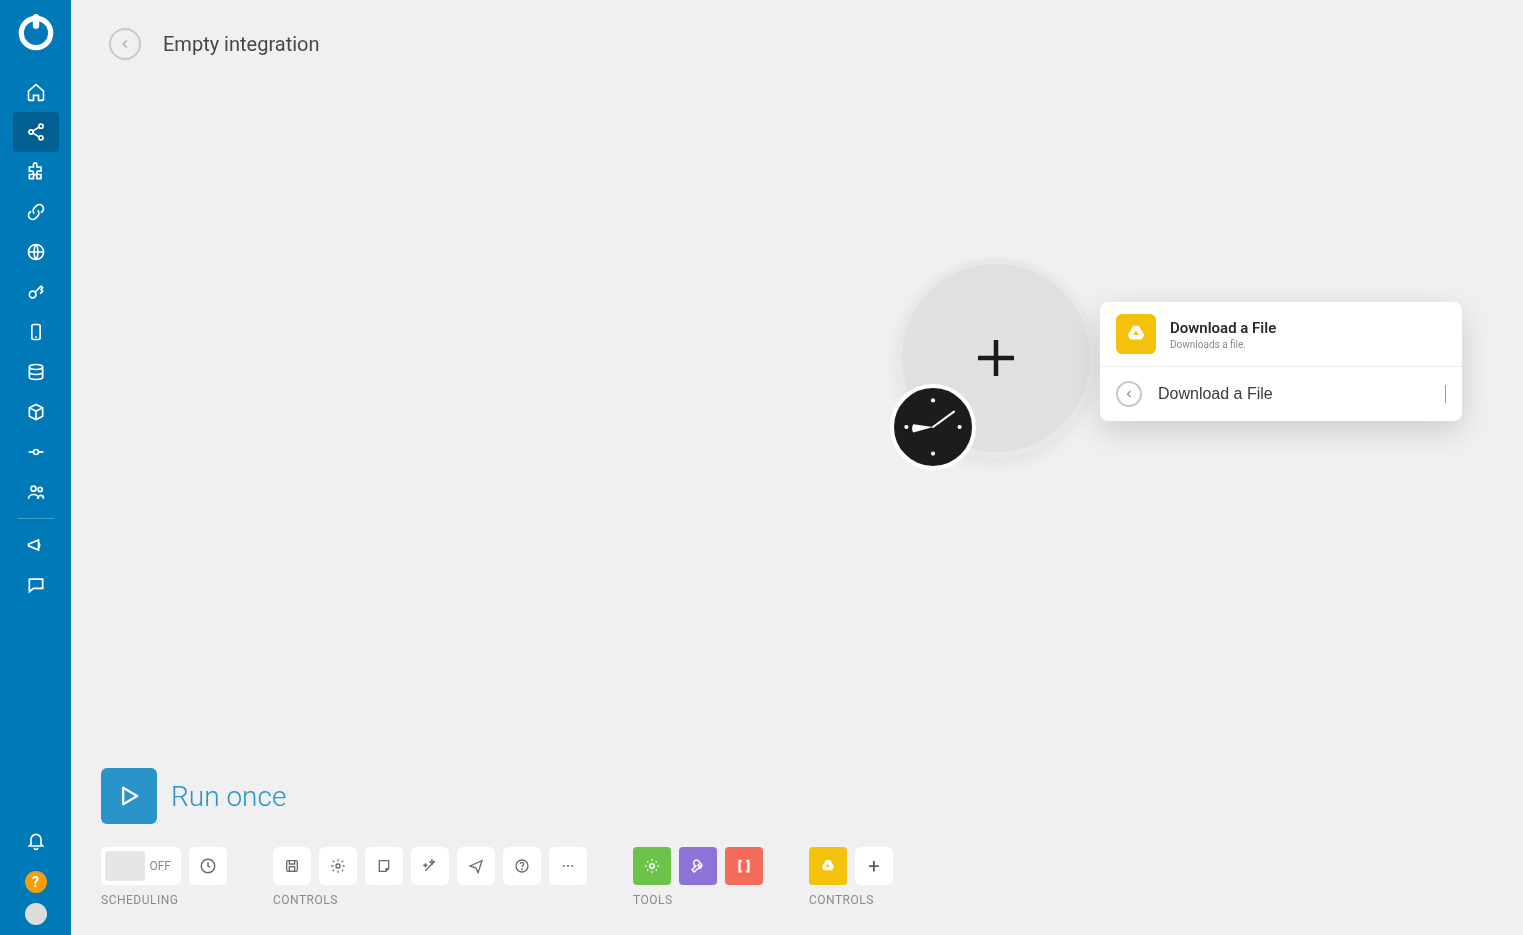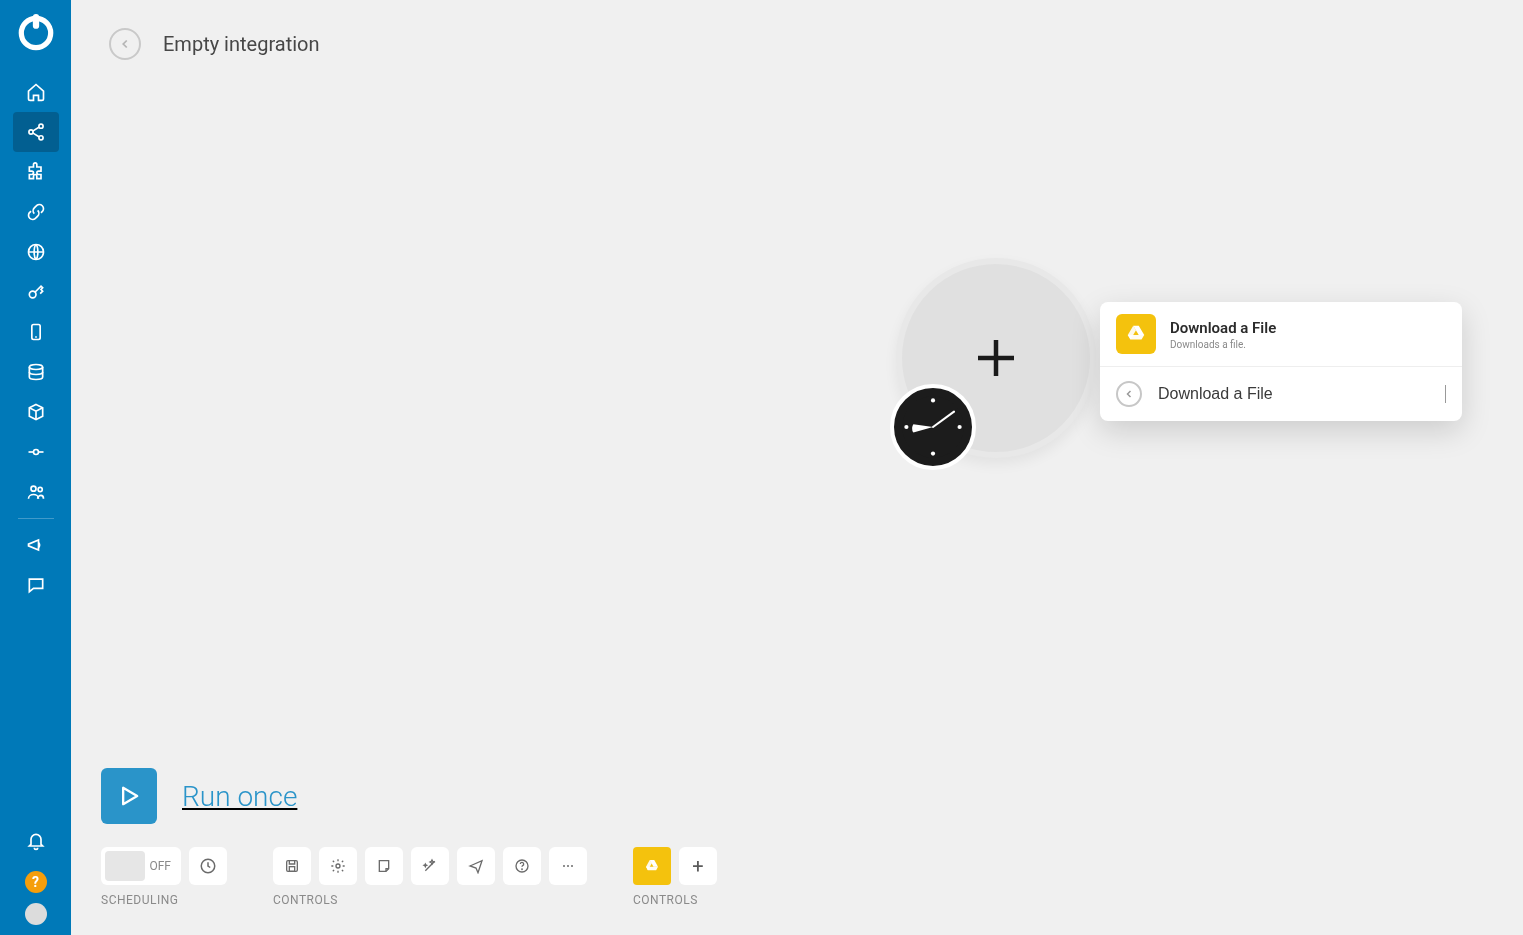--- a/index.html
+++ b/index.html
@@ -131,21 +131,21 @@
   font-size:16px;color:#3a3a3a;
   background:transparent;
   border-right: 1px solid #999;
   padding-right: 2px;
 }
 
 .bottom {
   position:absolute; left:30px; bottom:28px; right:30px;
 }
 .run-row {
-  display:flex; align-items:center; gap:25px;text-decoration:underline;
+  display:flex; align-items:center; gap:14px;
 }
 .run-btn {
   width:56px;height:56px;border-radius:6px;
   background:#2a94c9;
   display:flex;align-items:center;justify-content:center;
   cursor:pointer;
 }
 .run-label {
   font-size:28px; font-weight:300; color:#2a94c9;
 }
@@ -417,20 +417,41 @@
             <svg width="16" height="16" viewBox="0 0 24 24" fill="#6b6b6b">
                 <circle cx="6" cy="12" r="1.5"></circle>
                 <circle cx="12" cy="12" r="1.5"></circle>
                 <circle cx="18" cy="12" r="1.5"></circle>
               </svg>
           </div>
         </div>
         <div class="group-label">CONTROLS</div>
       </div>
 
+      <div class="group">
+        <div class="btns">
+          <div class="sq colored green">
+            <svg width="18" height="18" viewBox="0 0 24 24" stroke="#fff" stroke-width="2" fill="none">
+                <circle cx="12" cy="12" r="3"></circle>
+                <path d="M12 3v2M12 19v2M3 12h2M19 12h2M5.6 5.6l1.4 1.4M17 17l1.4 1.4M5.6 18.4L7 17M17 7l1.4-1.4"></path>
+              </svg>
+          </div>
+          <div class="sq colored purple">
+            <svg width="18" height="18" viewBox="0 0 24 24" stroke="#fff" stroke-width="2" fill="none">
+                <path d="M14 7a4 4 0 1 0-5 5l-5 5 3 3 5-5a4 4 0 0 0 5-5l-3 3-2-2 3-3z"></path>
+              </svg>
+          </div>
+          <div class="sq colored red">
+            <svg width="18" height="18" viewBox="0 0 24 24" stroke="#fff" stroke-width="3" fill="none">
+                <path d="M9 5H6v14h3M15 5h3v14h-3"></path>
+              </svg>
+          </div>
+        </div>
+        <div class="group-label">TOOLS</div>
+      </div>
 
       <div class="group">
         <div class="btns">
           <div class="sq colored yellow">
             <svg viewBox="0 0 24 24" width="18" height="18">
                 <path fill="#fff" d="M9 4h6l5 9h-6L9 4z"></path>
                 <path fill="#fff" d="M4 13l2.5 4.5h11L20 13H4z" opacity="0.95"></path>
                 <path fill="#fff" d="M9 4L4 13l2.5 4.5L12 8 9 4z" opacity="0.9"></path>
               </svg>
           </div>

